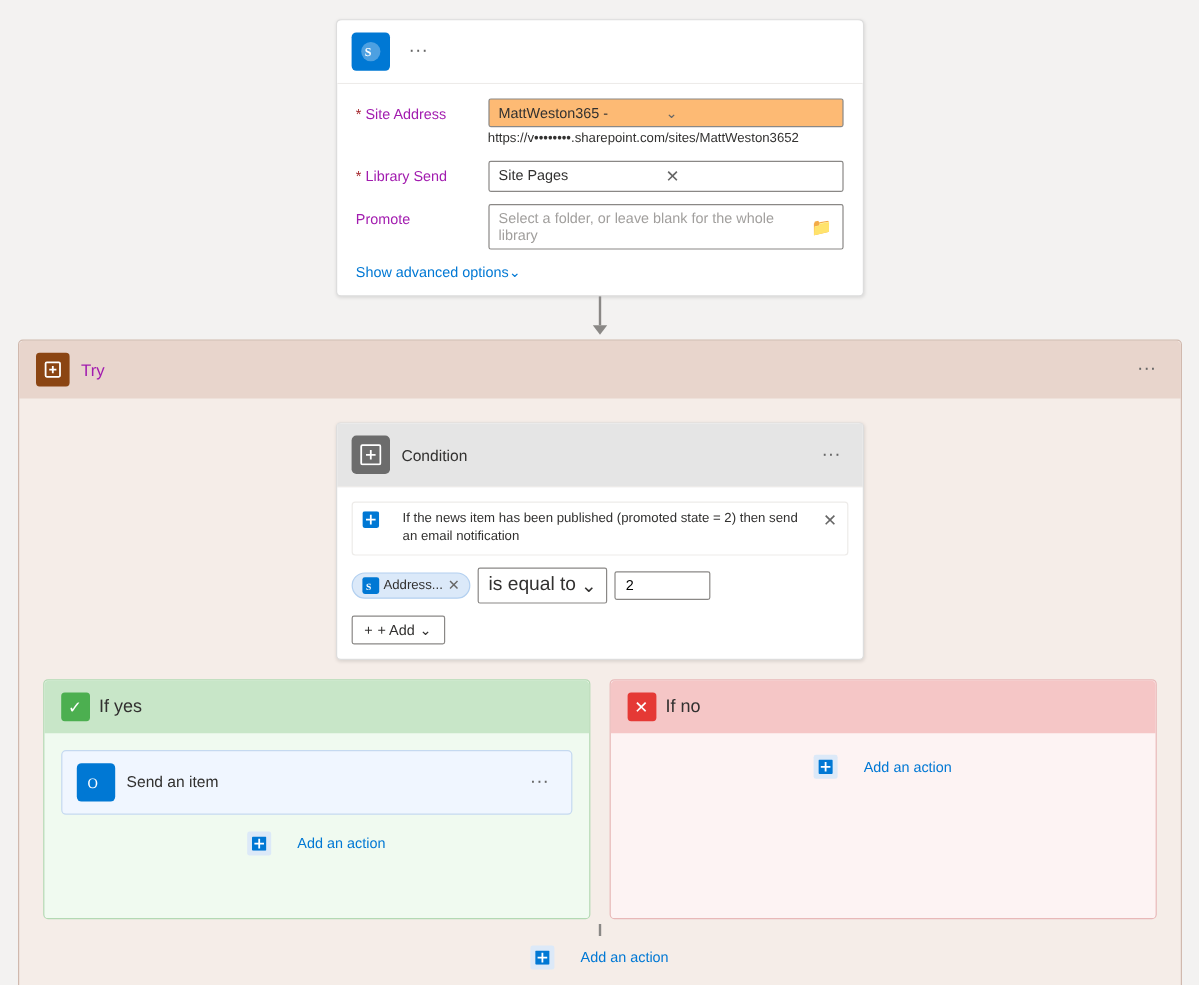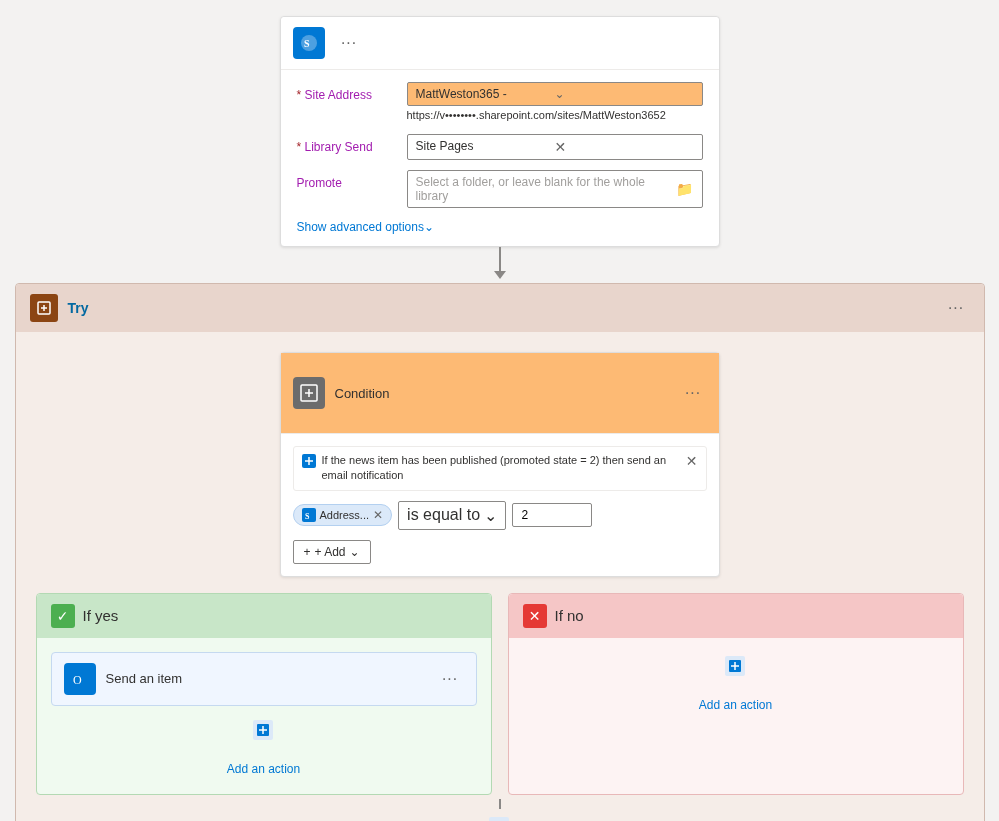--- a/index.html
+++ b/index.html
@@ -180,42 +180,42 @@
       display: flex;
       align-items: center;
       justify-content: center;
       margin-right: 10px;
       color: #fff;
       font-size: 14px;
     }
     .try-label {
       flex: 1;
       font-size: 14px;
-      font-weight: 700;
-      color: #0369a1;
+      font-weight: 400;
+      color: #a21caf;
     }
 
     .try-block-body {
       padding: 20px;
     }
 
     
     .condition-card {
       background: #fff;
       border: 1px solid #ddd;
       border-radius: 4px;
       width: 440px;
       margin: 0 auto;
       box-shadow: 0 1px 3px rgba(0,0,0,0.1);
     }
     .condition-card-header {
       display: flex;
       align-items: center;
-      padding: 24px 12px;
-      background: #fdba74;
+      padding: 10px 12px;
+      background: #e5e5e5;
       border-bottom: 1px solid #edebe9;
     }
     .condition-icon {
       width: 32px;
       height: 32px;
       background: #6c6c6c;
       border-radius: 4px;
       display: flex;
       align-items: center;
       justify-content: center;
@@ -235,21 +235,21 @@
     .condition-desc {
       display: flex;
       align-items: flex-start;
       font-size: 11px;
       color: #323130;
       background: #fff;
       border: 1px solid #edebe9;
       border-radius: 3px;
       padding: 6px 8px;
       margin-bottom: 10px;
-      gap: 6px;
+      gap: 20px;
     }
     .condition-desc-icon {
       color: #0078d4;
       font-size: 13px;
       flex-shrink: 0;
       margin-top: 1px;
     }
     .condition-desc-text {
       flex: 1;
       line-height: 1.4;
@@ -420,21 +420,20 @@
     .add-action-btn {
       display: flex;
       align-items: center;
       gap: 22px;
       color: #0078d4;
       font-size: 12px;
       cursor: pointer;
       background: none;
       border: none;
       padding: 4px 6px;
-      flex-direction: column;
     }
     .add-action-icon {
       width: 20px;
       height: 20px;
       background: #dce9f8;
       border-radius: 2px;
       display: flex;
       align-items: center;
       justify-content: center;
       font-size: 11px;

